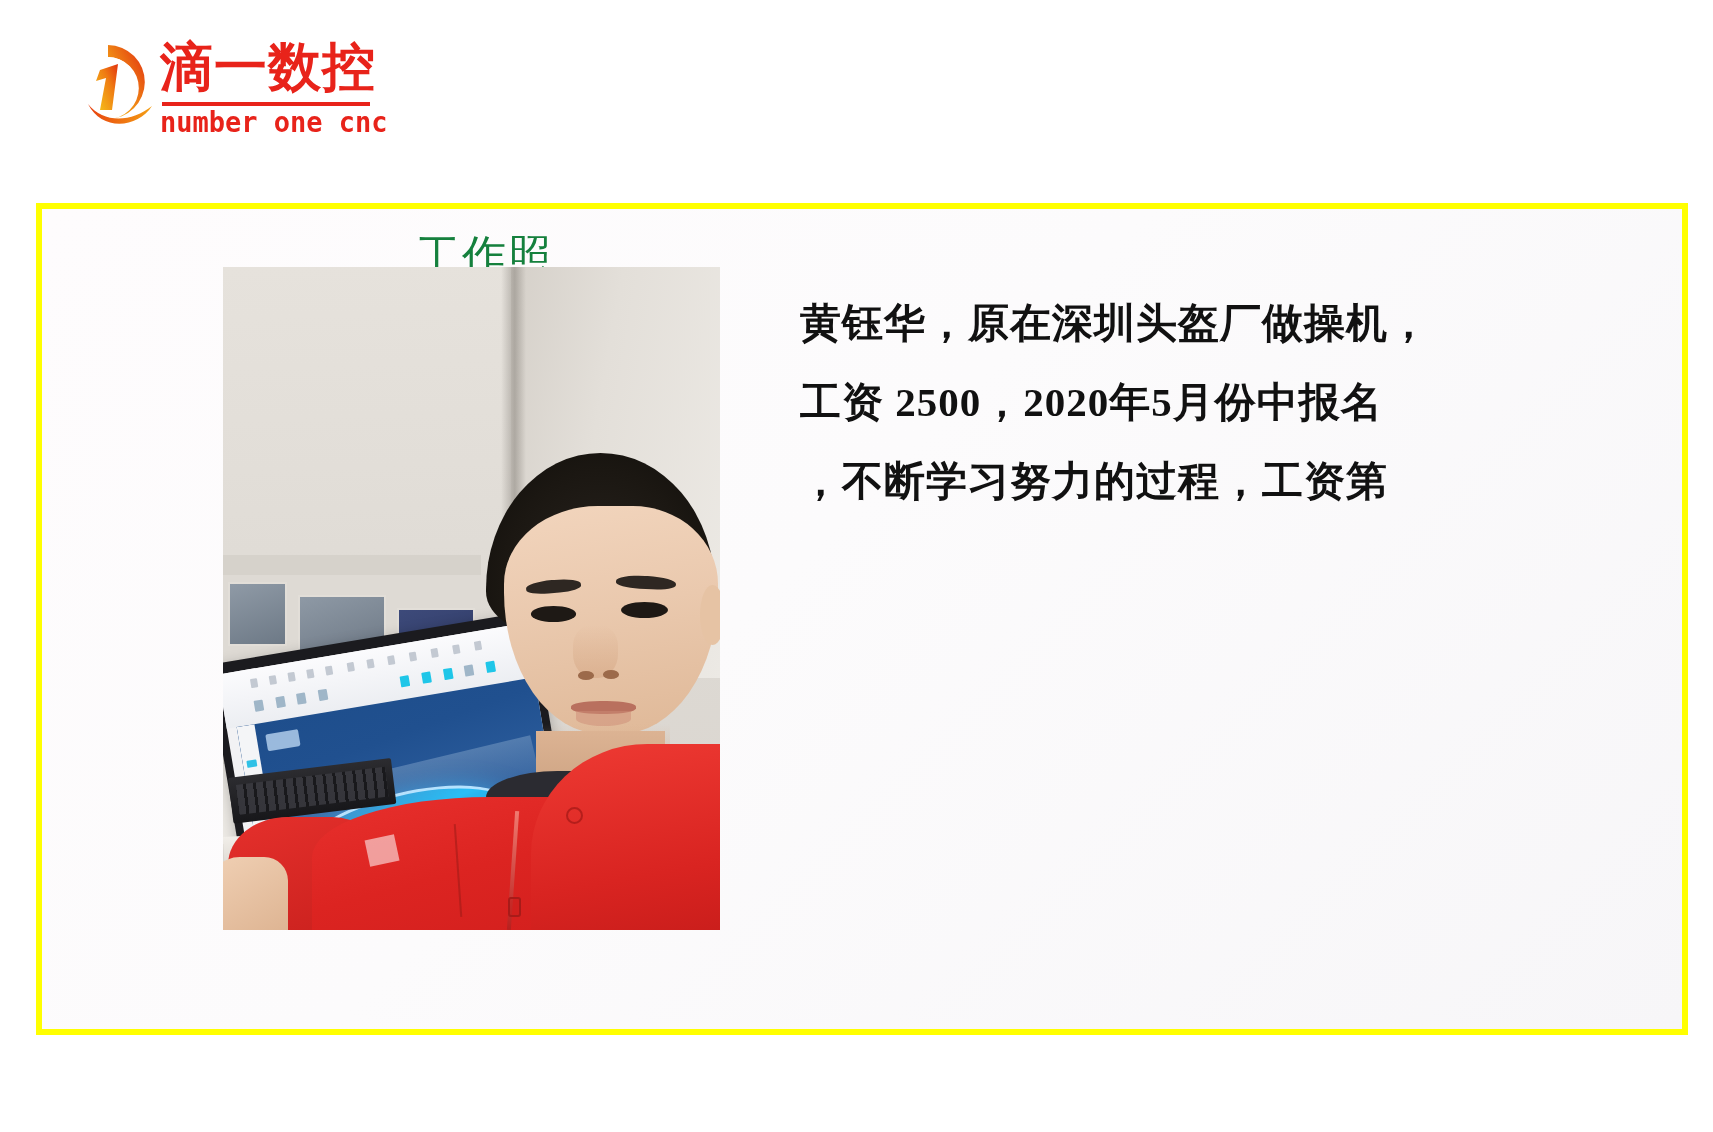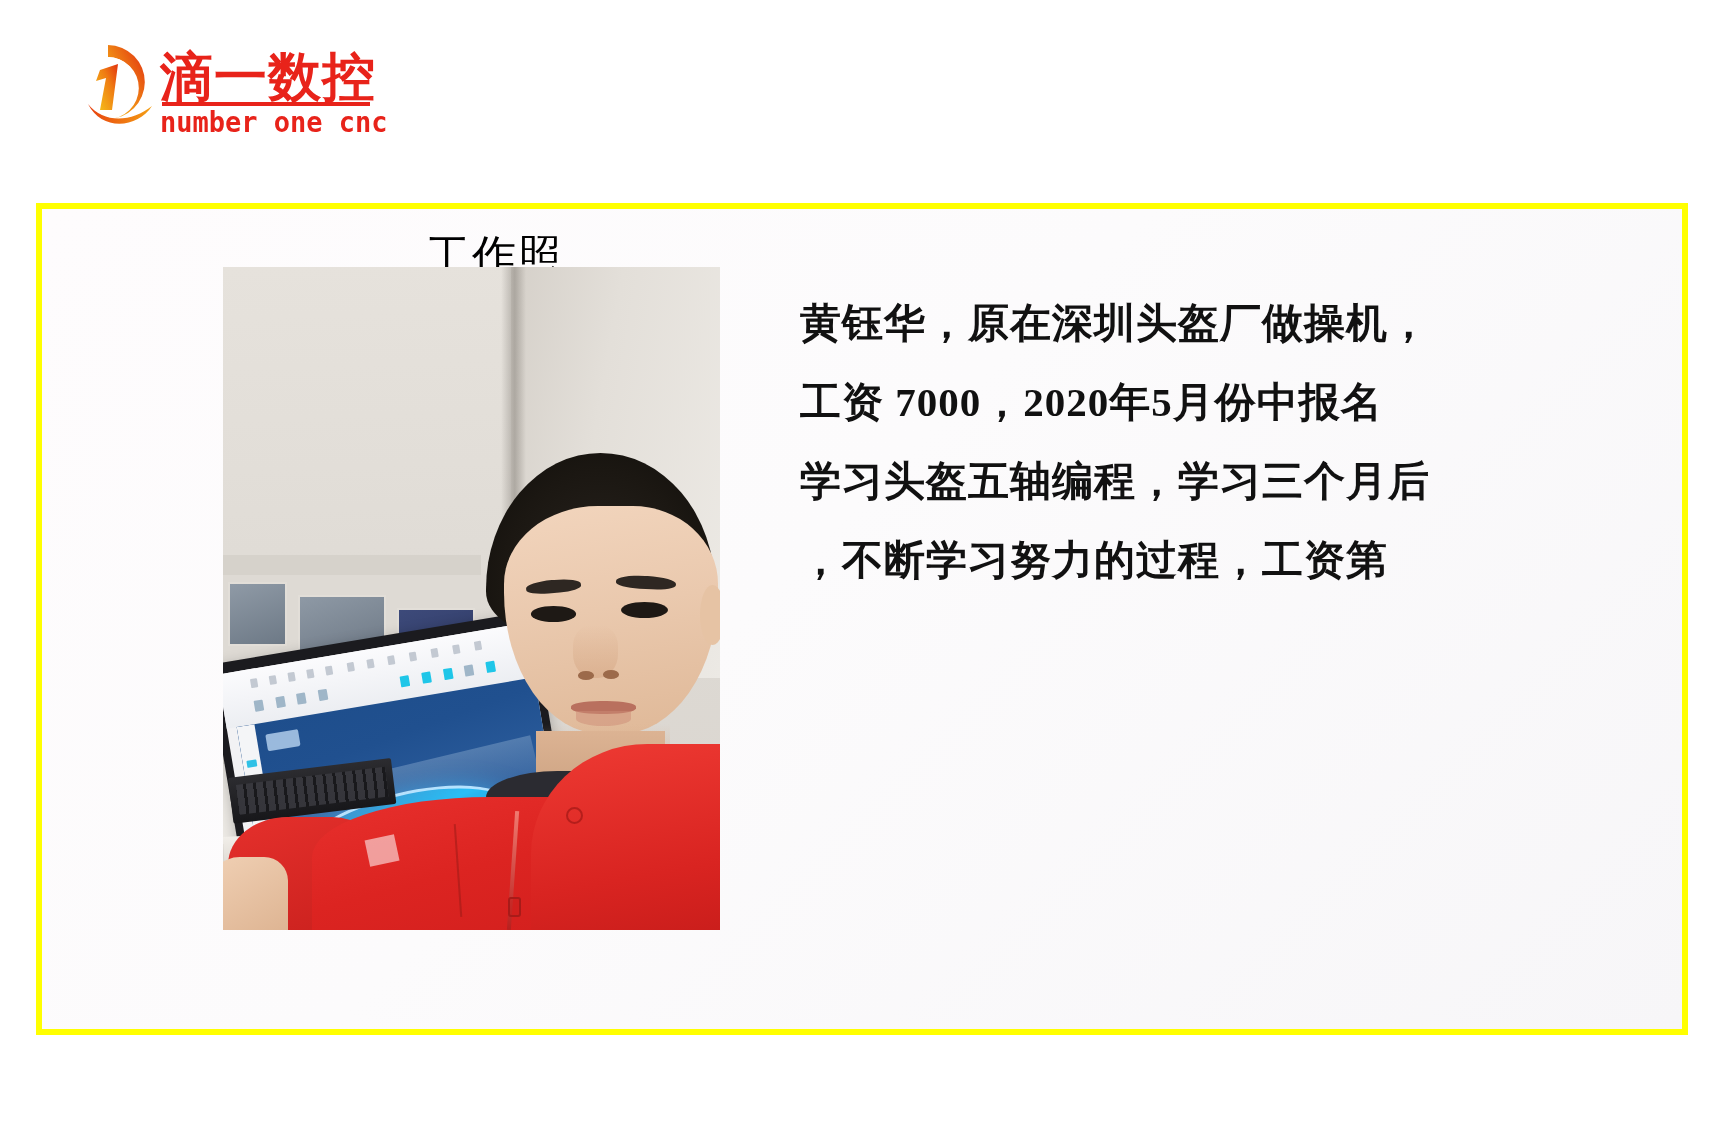--- a/index.html
+++ b/index.html
@@ -52,21 +52,20 @@
     position: absolute;
     left: 0;
     top: 2px;
     font-family: "DejaVu Sans", "Liberation Sans", sans-serif;
     font-size: 53px;
     font-weight: bold;
     letter-spacing: 1px;
     color: #e8231a;
     line-height: 58px;
     white-space: nowrap;
-    margin-top: 10px;
   }
   .logo-cn-underline {
     position: absolute;
     left: 2px;
     top: 66px;
     width: 208px;
     height: 4px;
     background: #e8231a;
   }
   .logo-en {
@@ -113,24 +112,23 @@
 
   
   .photo-label {
     position: absolute;
     left: 416px;
     top: 232px;
     font-family: "Liberation Serif", "DejaVu Serif", serif;
     font-size: 44px;
     font-weight: 500;
     letter-spacing: 2px;
-    color: #000000;
+    color: #15803d;
     white-space: nowrap;
     line-height: 50px;
-    margin-left: 10px;
   }
 
   .photo {
     position: absolute;
     left: 223px;
     top: 267px;
     width: 497px;
     height: 663px;
     overflow: hidden;
     background: #d8d3cc;
@@ -606,19 +604,18 @@
     <div class="jacket-right"></div>
     <div class="jacket-seam"></div>
     <div class="zipper"></div>
     <div class="zip-pull"></div>
     <div class="jacket-btn"></div>
     <div class="jacket-mark"></div>
   </div>
 
   <div class="body-text">
     <span class="tline">黄钰华，原在深圳头盔厂做操机，</span>
-    <span class="tline">工资 7000，2020年5月份中报名</span>
-    <span class="tline">学习头盔五轴编程，学习三个月后</span>
+    <span class="tline">工资 2500，2020年5月份中报名</span>
     <span class="tline">，不断学习努力的过程，工资第</span>
   </div>
 
 
 </div>
 
 </body></html>

